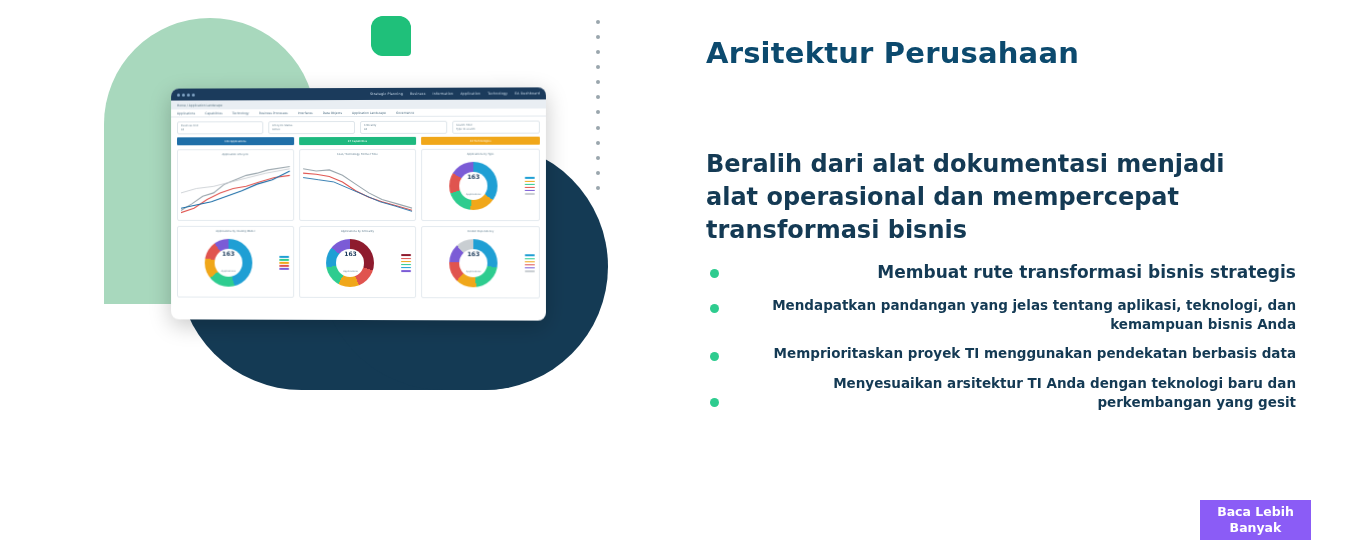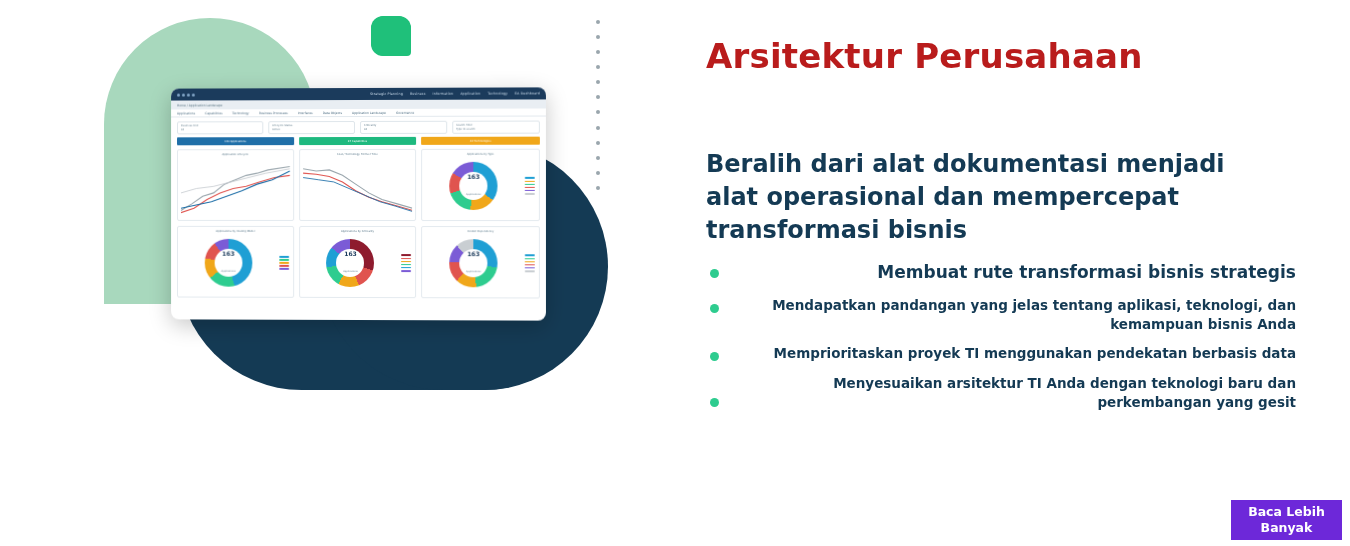--- a/index.html
+++ b/index.html
@@ -218,23 +218,23 @@
 
   
   .content {
     position: absolute;
     left: 706px; top: 0;
     width: 620px; height: 546px;
   }
   .eyebrow {
     position: absolute;
     left: 0; top: 36px;
-    font-size: 34px;
+    font-size: 29px;
     font-weight: bold;
-    color: #b91c1c;
+    color: #0c4a6e;
     letter-spacing: .2px;
   }
   .headline {
     position: absolute;
     left: 0; top: 148px;
     width: 520px;
     font-size: 24px;
     font-weight: bold;
     line-height: 1.38;
     color: #143a54;
@@ -270,32 +270,31 @@
     font-weight: bold;
     line-height: 1.38;
   }
   .bullet.small.b4 .dot { top: 24px; }
 
   
   .cta {
     position: absolute;
     left: 1200px; top: 500px;
     width: 111px; height: 40px;
-    background: #6d28d9;
+    background: #8b5cf6;
     color: #ffffff;
     font-size: 12.5px;
     font-weight: bold;
     line-height: 1.25;
     text-align: center;
     display: flex;
     align-items: center;
     justify-content: center;
     padding: 2px 6px;
     cursor: pointer;
-    margin-left: 31px;
   }
 </style>
 </head>
 <body>
 
 <div class="page">
 
   <div class="illustration">
     <div class="shape-green-arch"></div>
     <div class="shape-navy-blob"></div>

